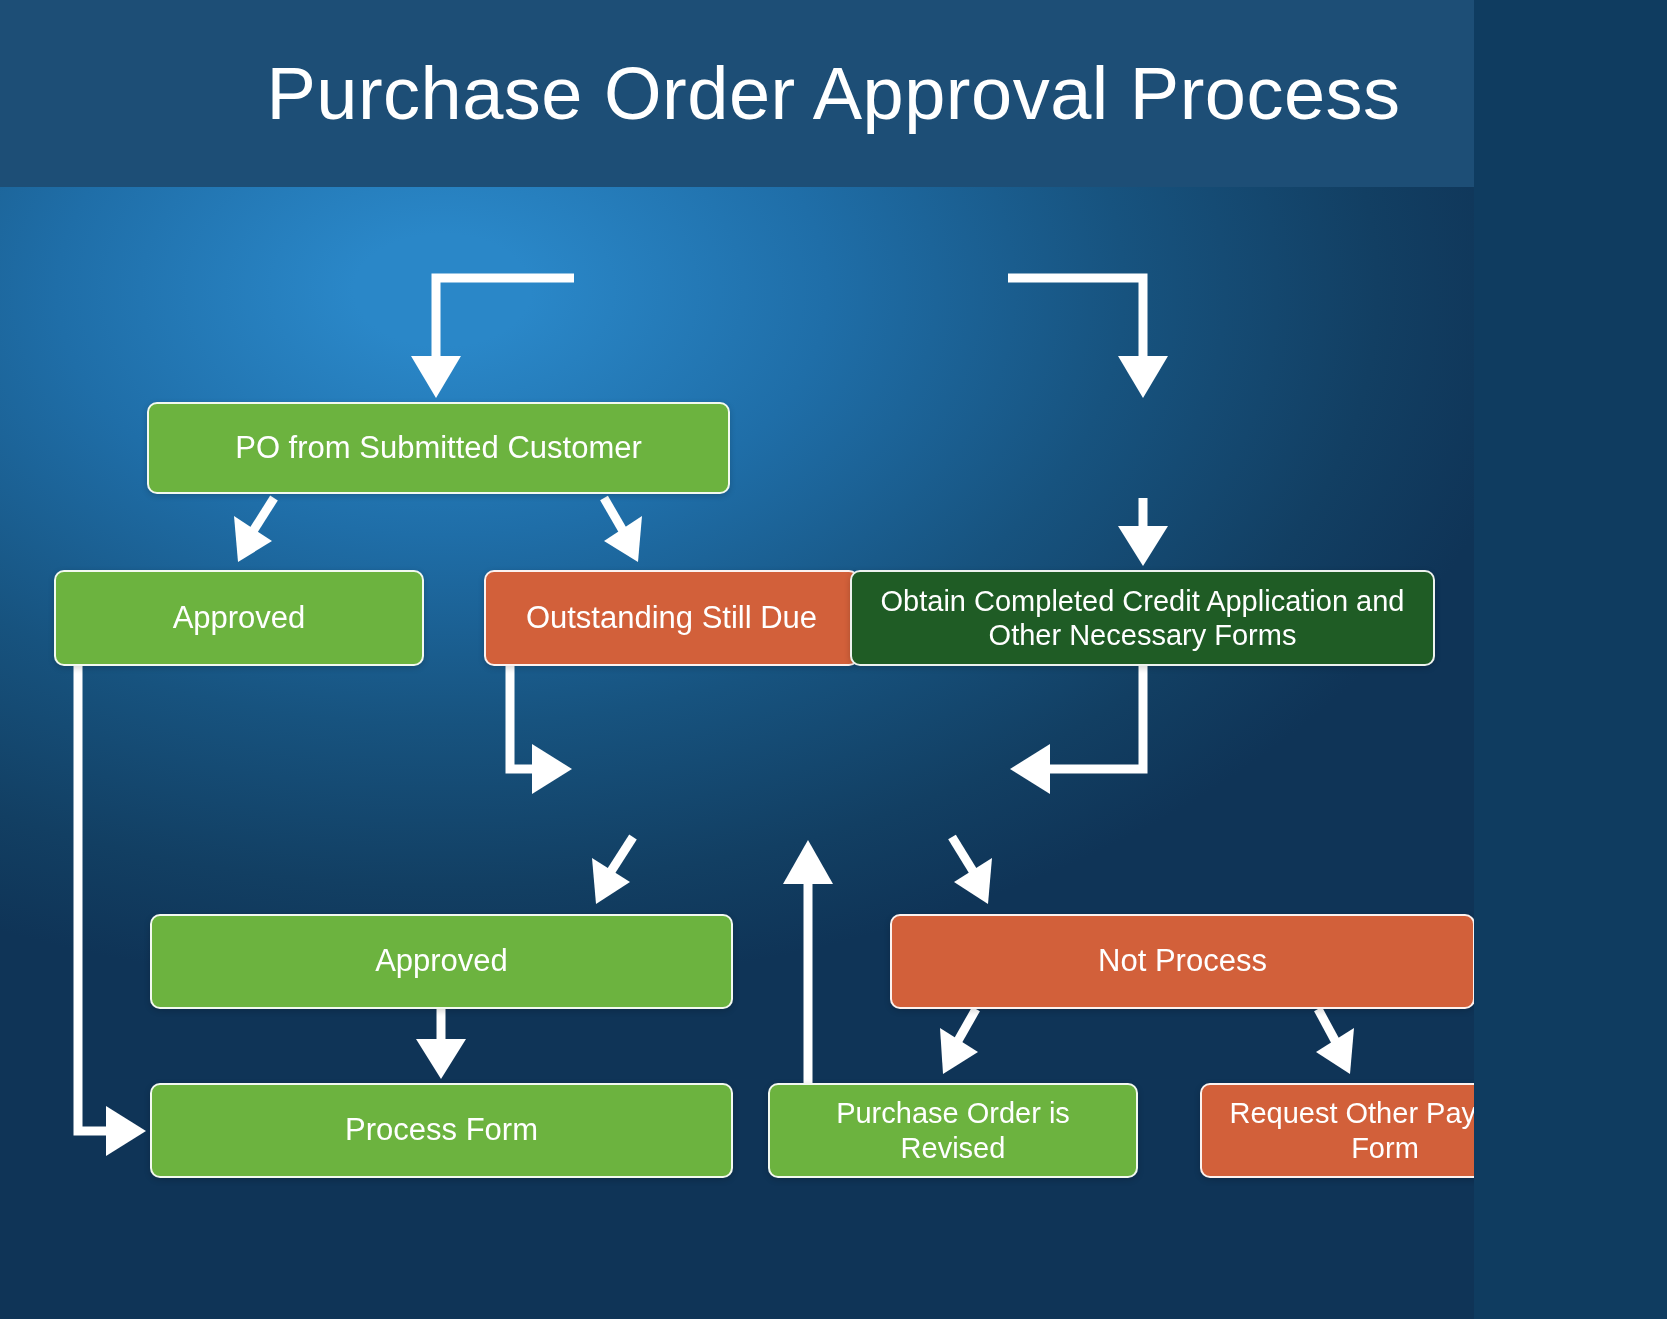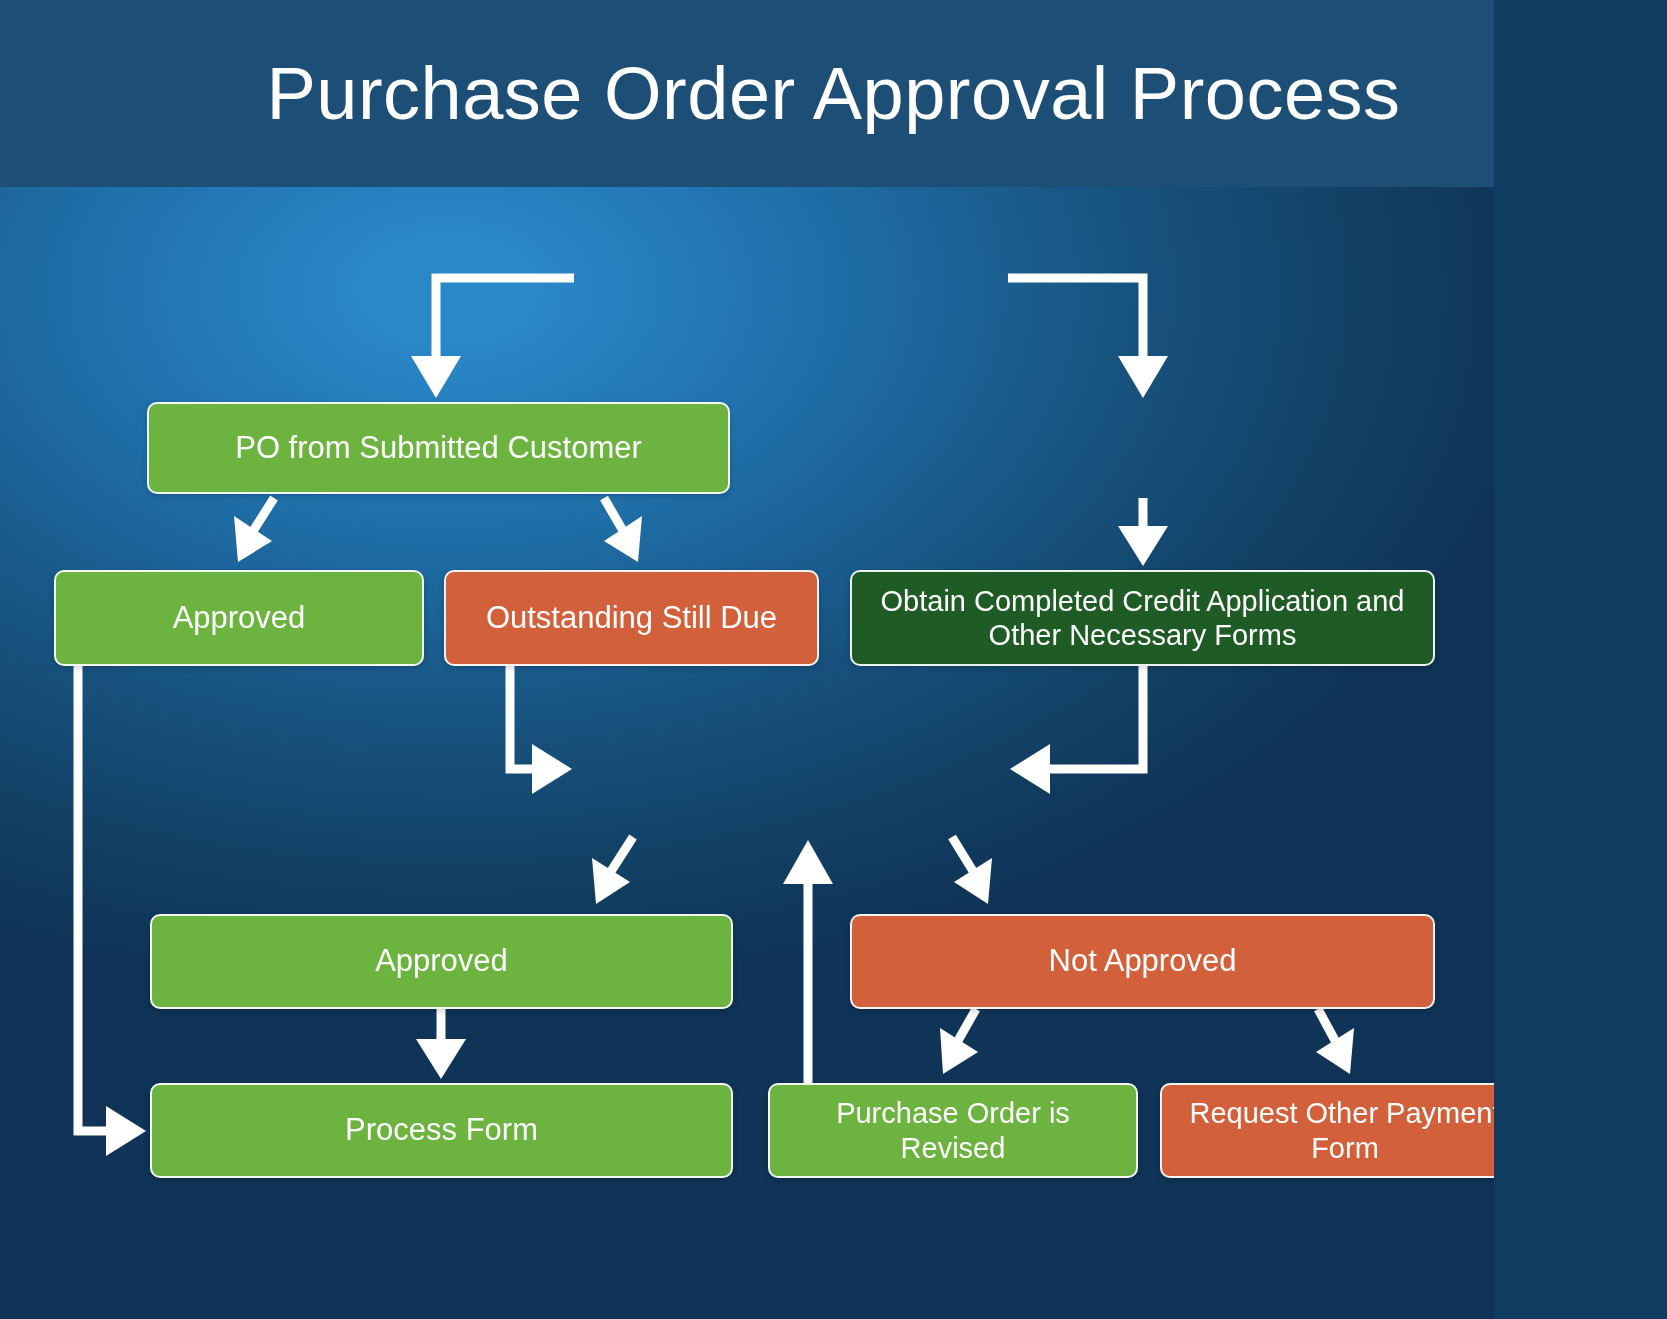--- a/index.html
+++ b/index.html
@@ -9,21 +9,20 @@
   }
   .canvas {
     position: relative;
     width: 1474px;
     height: 1319px;
     overflow: hidden;
     font-family: "Liberation Sans", sans-serif;
     background:
       radial-gradient(ellipse 1100px 700px at 30% 22%, #2a87c8 0%, #2a87c8 8%, #1f6ea8 35%, #17537f 62%, #123f63 85%, #0f3457 100%),
       #0f3457;
-    padding-left: 20px;
   }
   .header {
     position: absolute;
     left: 0; top: 0;
     width: 1667px;
     height: 187px;
     background: #1d4e76;
   }
   .header-title {
     position: absolute;
@@ -48,21 +47,21 @@
     justify-content: center;
     text-align: center;
     line-height: 1.18;
     padding: 4px 10px;
     box-shadow: 0 2px 6px rgba(0,0,0,0.18);
   }
   .node span { display: block; }
   .c-purple { background: #7d2f62; }
   .c-green  { background: #6cb33f; }
   .c-dgreen { background: #1f5c25; }
-  .c-orange { background: #d2603a; }
+  .c-orange { background: #d2603a; margin-left: 40px; }
 
   svg.links {
     position: absolute;
     left: 0; top: 0;
     width: 1667px;
     height: 1319px;
     pointer-events: none;
   }
   .ln {
     fill: none;
@@ -172,21 +171,21 @@
   <div class="node c-dgreen" style="left:850px; top:570px; width:585px; height:96px; font-size:29px;">
     <span>Obtain Completed Credit Application and Other Necessary Forms</span>
   </div>
 
 
   <div class="node c-green" style="left:150px; top:914px; width:583px; height:95px; font-size:31px;">
     <span>Approved</span>
   </div>
 
   <div class="node c-orange" style="left:850px; top:914px; width:585px; height:95px; font-size:31px;">
-    <span>Not Approved</span>
+    <span>Not Process</span>
   </div>
 
   <div class="node c-green" style="left:150px; top:1083px; width:583px; height:95px; font-size:31px;">
     <span>Process Form</span>
   </div>
 
   <div class="node c-green" style="left:768px; top:1083px; width:370px; height:95px; font-size:29px;">
     <span>Purchase Order is Revised</span>
   </div>
 

